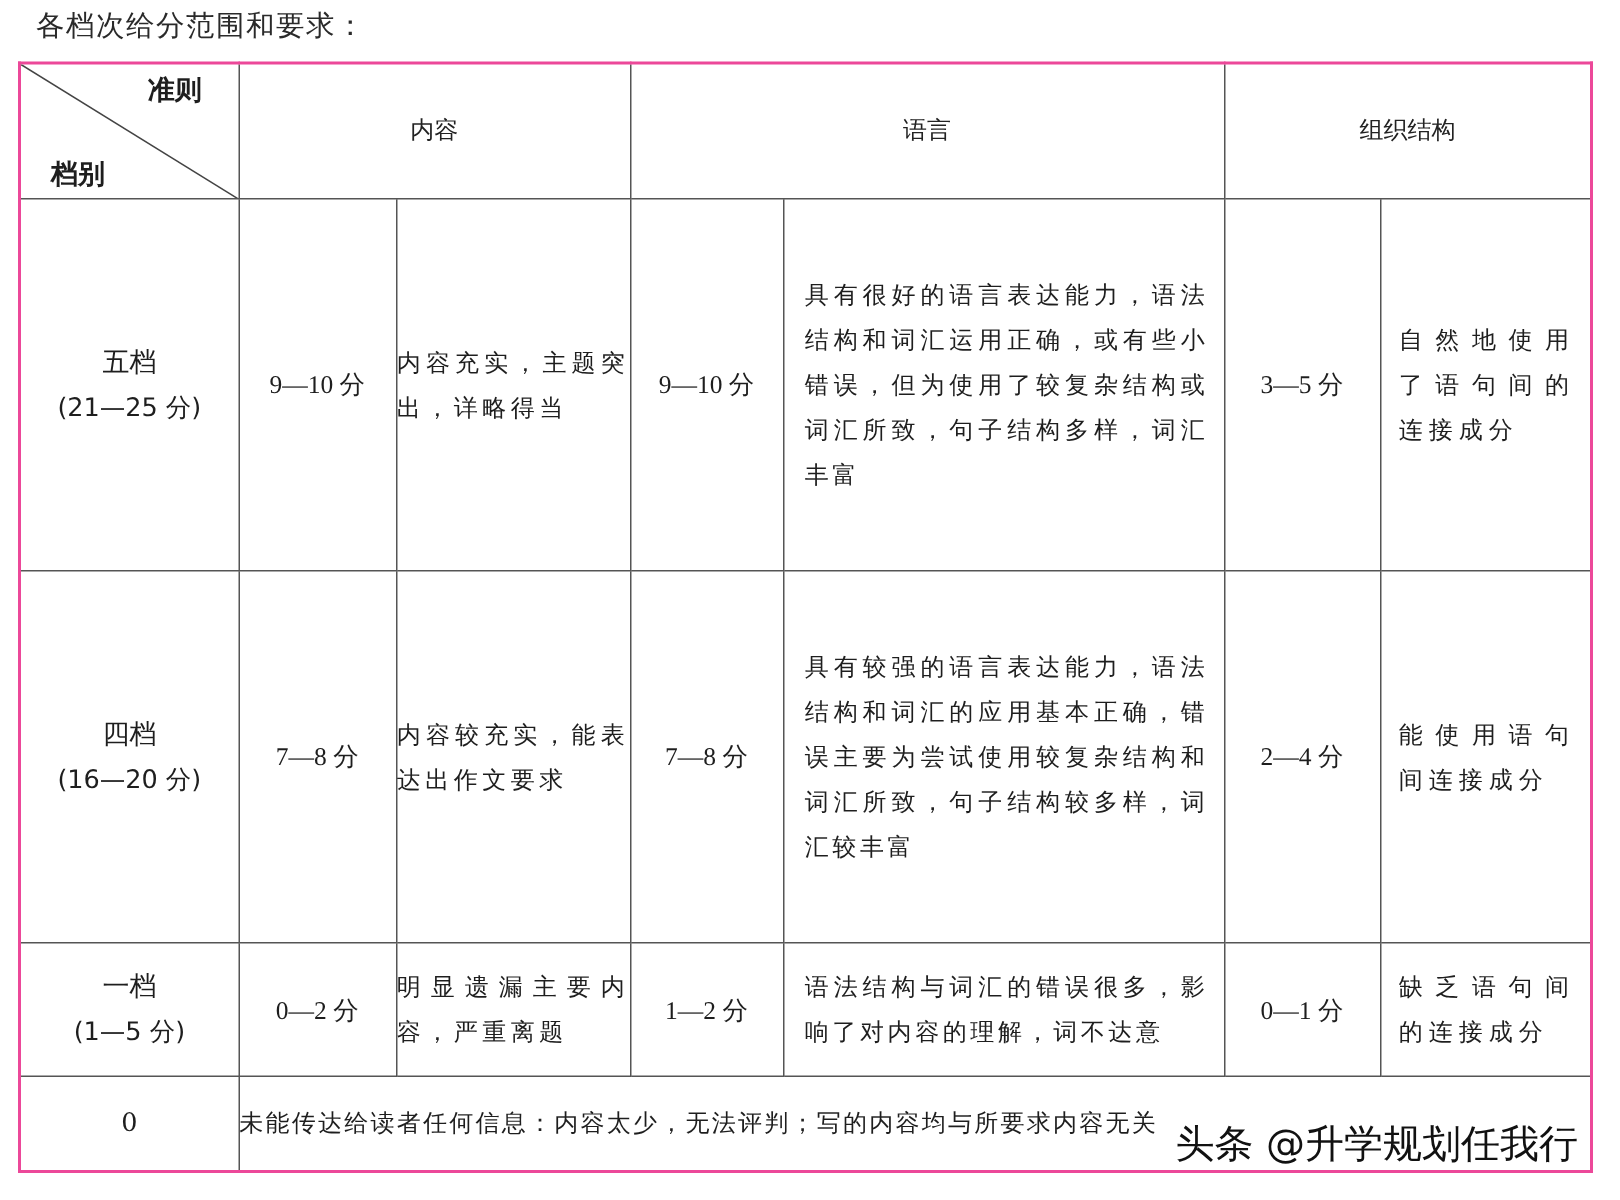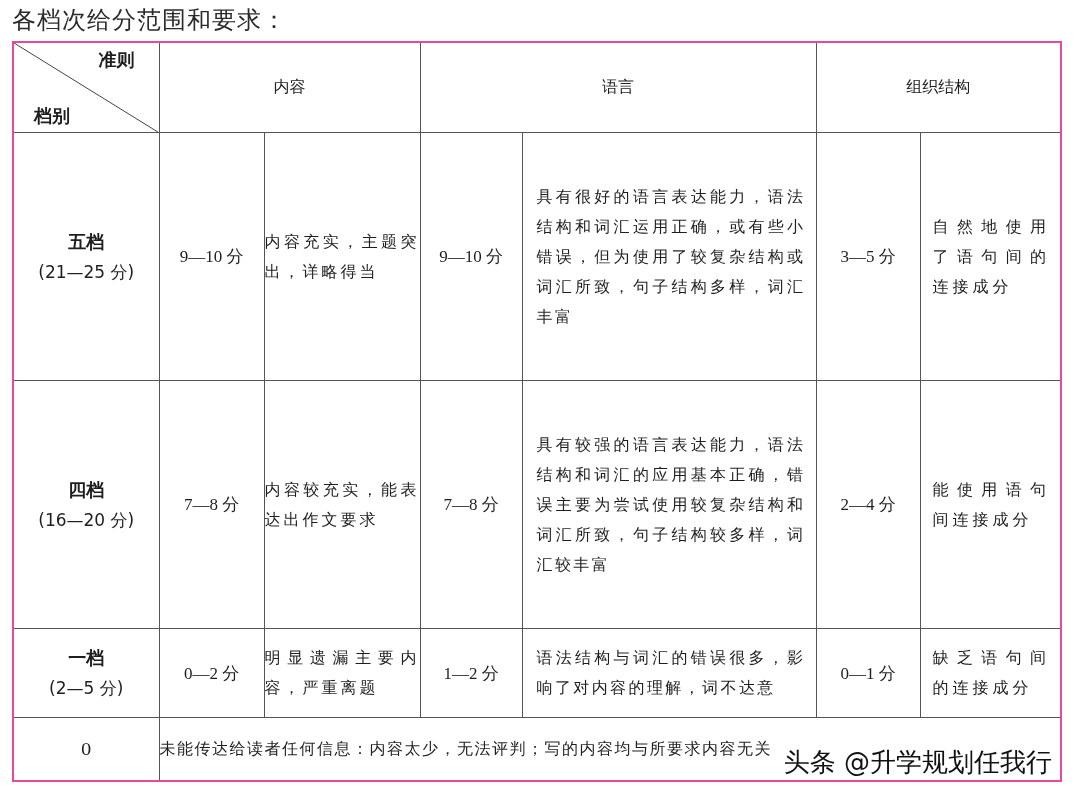--- a/index.html
+++ b/index.html
@@ -10,23 +10,23 @@
     body {
       width: 1080px;
       height: 800px;
       position: relative;
       overflow: hidden;
       font-family: "DejaVu Serif", "Liberation Serif", serif;
       color: #1e1e1e;
     }
     .intro {
       position: absolute;
-      left: 12px;
+      left: 24px;
       top: 4px;
-      font-size: 24px;
+      font-size: 19px;
       letter-spacing: 1px;
       color: #2a2a2a;
     }
     table.rubric {
       position: absolute;
       left: 12px;
       top: 41px;
       width: 1048px;
       height: 741px;
       border-collapse: collapse;
@@ -75,21 +75,21 @@
       font-weight: bold;
       font-size: 18px;
     }
     td.level {
       text-align: center;
       font-size: 17px;
       line-height: 30px;
     }
     td.level .lname {
       font-family: "DejaVu Sans", "Liberation Sans", sans-serif;
-      font-weight: bold;
+      font-weight: normal;
       font-size: 18px;
       display: block;
     }
     td.level .lrange {
       display: block;
       font-family: "DejaVu Sans", "Liberation Sans", sans-serif;
       font-size: 17px;
     }
     td.score {
       text-align: center;
@@ -189,21 +189,21 @@
     <td class="desc wide">具有较强的语言表达能力，语法结构和词汇的应用基本正确，错误主要为尝试使用较复杂结构和词汇所致，句子结构较多样，词汇较丰富</td>
     <td class="score">2—4 分</td>
     <td class="desc org">能使用语句间连接成分</td>
   </tr>
 
 
 
   <tr style="height:61px">
     <td class="level">
       <span class="lname">一档</span>
-      <span class="lrange">(2—5 分)</span>
+      <span class="lrange">(1—5 分)</span>
     </td>
     <td class="score">0—2 分</td>
     <td class="desc">明显遗漏主要内容，严重离题</td>
     <td class="score">1—2 分</td>
     <td class="desc wide">语法结构与词汇的错误很多，影响了对内容的理解，词不达意</td>
     <td class="score">0—1 分</td>
     <td class="desc org">缺乏语句间的连接成分</td>
   </tr>
 
   <tr style="height:43px">

